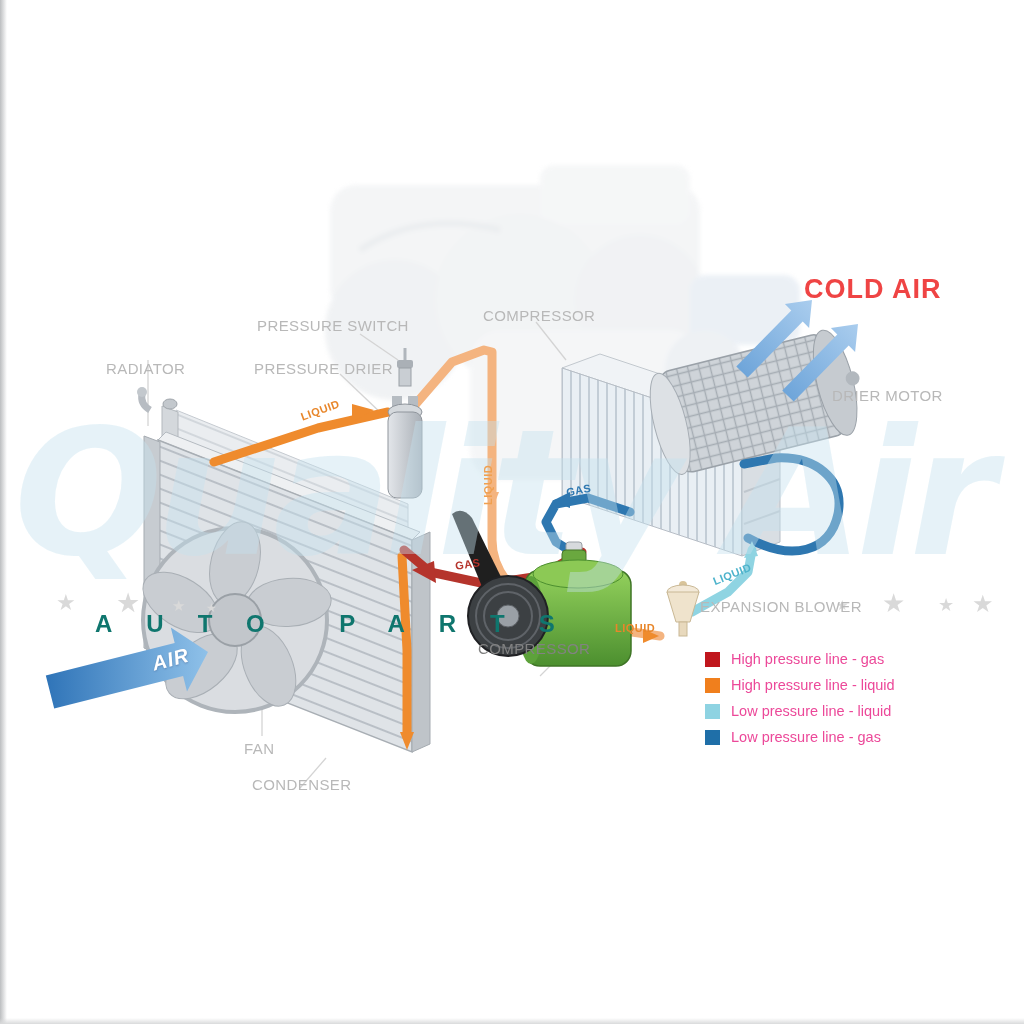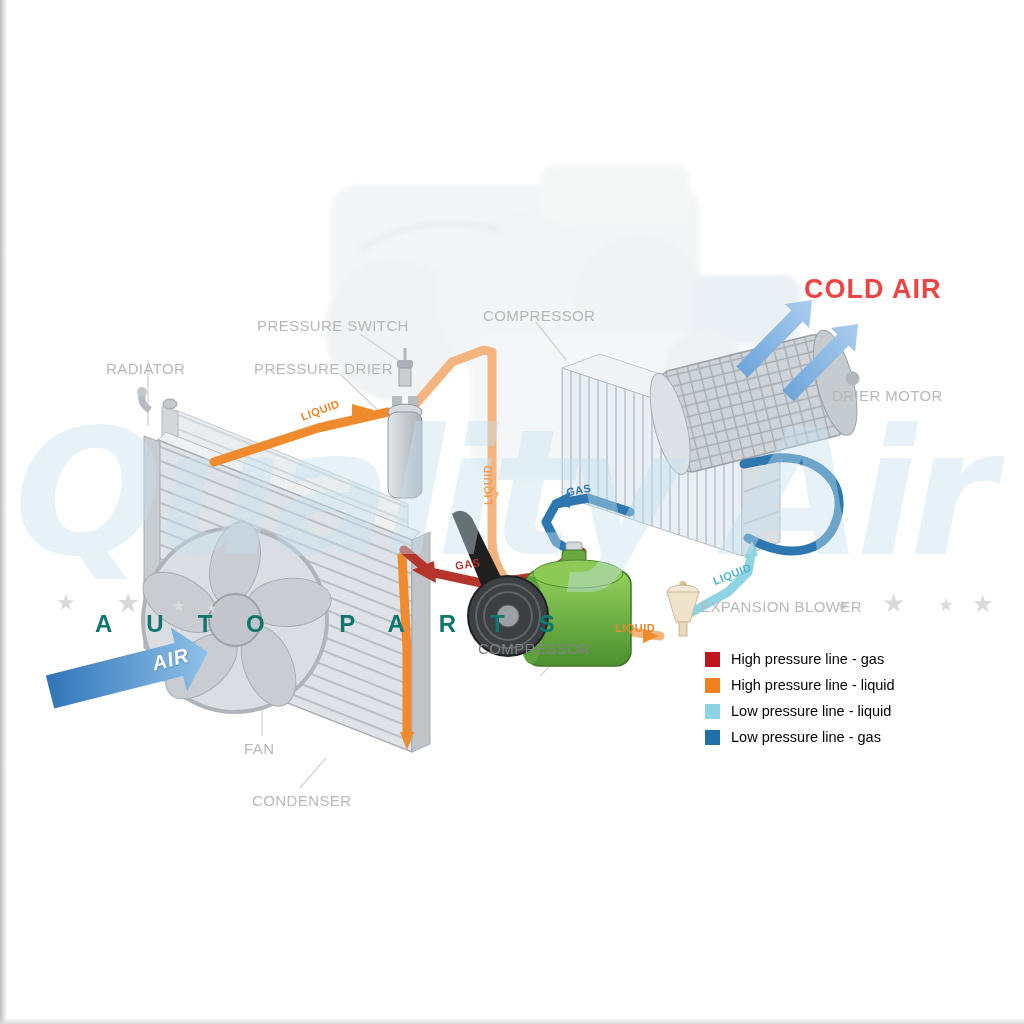--- a/index.html
+++ b/index.html
@@ -31,21 +31,21 @@
   .plbl{position:absolute;font-size:11px;font-weight:bold;letter-spacing:.5px;white-space:nowrap;}
   .p-orange{color:#e8862a;} .p-orange-lt{color:#f0a050;} .p-red{color:#b5342c;}
   .p-blue{color:#2e77b0;} .p-ltblue{color:#4db3cc;}
   .rot-m20{transform:rotate(-20deg);} .rot-m10{transform:rotate(-10deg);}
   .rot-m8{transform:rotate(-8deg);} .rot-m22{transform:rotate(-22deg);}
   .rot-v{transform:rotate(-90deg);transform-origin:0 0;}
   
   .legend{position:absolute;left:705px;top:650px;}
   .legend-row{display:flex;align-items:center;margin-bottom:8px;height:18px;}
   .swatch{width:15px;height:15px;margin-right:11px;flex:none;}
-  .legend-label{font-size:14.5px;color:#000000;}
+  .legend-label{font-size:14.5px;color:#ec4899;}
 </style>
 </head>
 <body>
 
 <div class="stage">
 
   <svg width="1024" height="1024" viewBox="0 0 1024 1024">
     <defs>
       <pattern id="finsC" width="10" height="13" patternUnits="userSpaceOnUse" patternTransform="rotate(21.5)">
         <rect width="10" height="13" fill="#dfe3e7"></rect>
@@ -220,21 +220,21 @@
   <span class="star" style="left:972px;top:592px;font-size:24px;">★</span>
 
   <div class="lbl" style="left:106px;top:344px;margin-top:16px;">RADIATOR</div>
   <div class="lbl" style="left:257px;top:317px;">PRESSURE SWITCH</div>
   <div class="lbl" style="left:254px;top:360px;">PRESSURE DRIER</div>
   <div class="lbl" style="left:483px;top:307px;">COMPRESSOR</div>
   <div class="lbl" style="left:832px;top:387px;">DRIER MOTOR</div>
   <div class="lbl" style="left:700px;top:598px;">EXPANSION BLOWER</div>
   <div class="lbl lbl-dark" style="left:478px;top:640px;">COMPRESSOR</div>
   <div class="lbl" style="left:244px;top:740px;">FAN</div>
-  <div class="lbl" style="left:252px;top:792px;">CONDENSER</div>
+  <div class="lbl" style="left:252px;top:776px;">CONDENSER</div>
 
   <div class="cold" style="left:804px;top:274px;">COLD AIR</div>
   <div class="air" style="left:152px;top:648px;">AIR</div>
 
   <div class="plbl p-orange rot-m20" style="left:300px;top:404px;">LIQUID</div>
   <div class="plbl p-orange-lt rot-v" style="left:482px;top:505px;">LIQUID</div>
   <div class="plbl p-blue rot-m10" style="left:566px;top:484px;">GAS</div>
   <div class="plbl p-red rot-m8" style="left:455px;top:558px;">GAS</div>
   <div class="plbl p-ltblue rot-m22" style="left:712px;top:568px;">LIQUID</div>
   <div class="plbl p-orange" style="left:615px;top:622px;">LIQUID</div>

